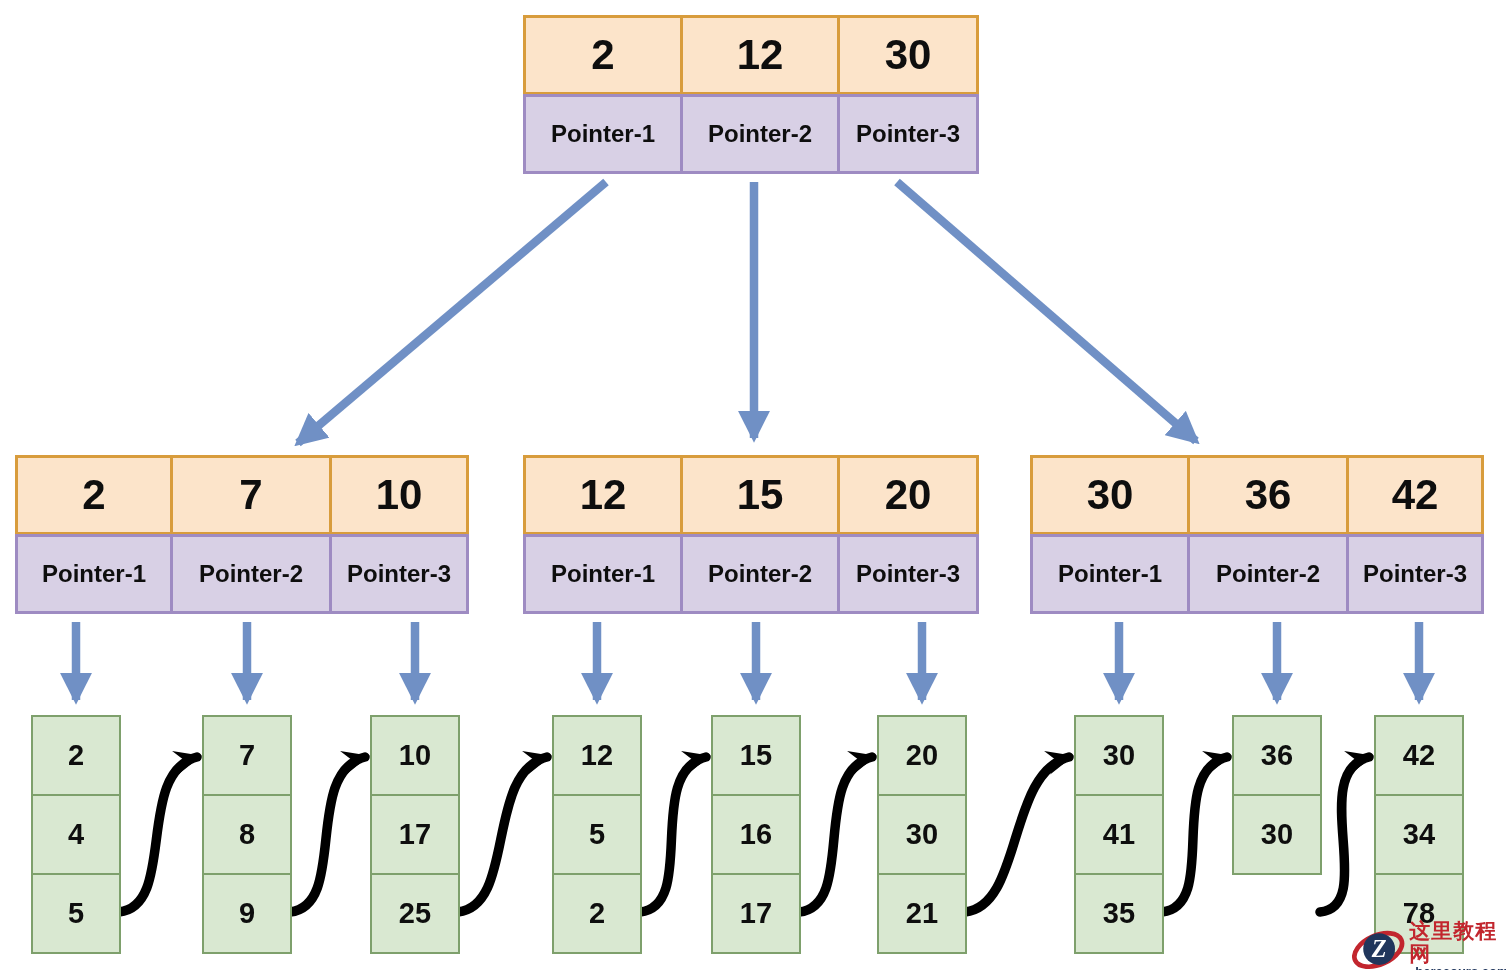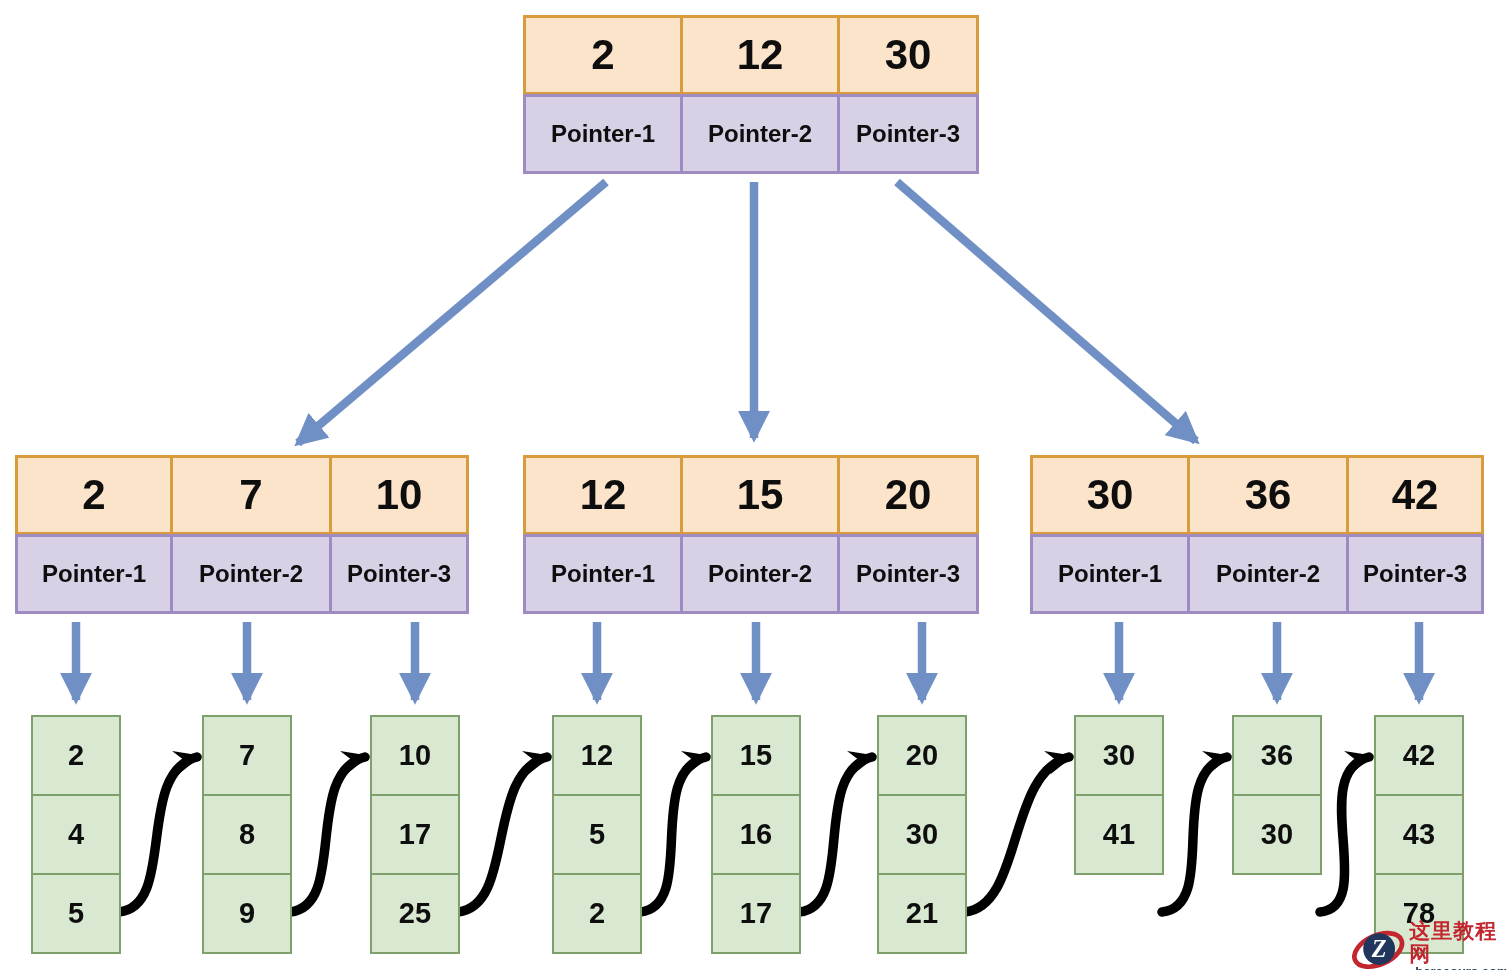--- a/index.html
+++ b/index.html
@@ -151,28 +151,29 @@
         <div class="leaf-cell">17</div>
       </div>
       <div class="leaf-col" style="left: 877px; top: 715px;">
         <div class="leaf-cell">20</div>
         <div class="leaf-cell">30</div>
         <div class="leaf-cell">21</div>
       </div>
       <div class="leaf-col" style="left: 1074px; top: 715px;">
         <div class="leaf-cell">30</div>
         <div class="leaf-cell">41</div>
+        <div class="leaf-cell">35</div>
       </div>
       <div class="leaf-col" style="left: 1232px; top: 715px;">
         <div class="leaf-cell">36</div>
         <div class="leaf-cell">30</div>
       </div>
       <div class="leaf-col" style="left: 1374px; top: 715px;">
         <div class="leaf-cell">42</div>
-        <div class="leaf-cell">43</div>
+        <div class="leaf-cell">34</div>
         <div class="leaf-cell">78</div>
       </div>
     </div>
 
   <div class="watermark">
     <svg width="58" height="51" viewBox="0 0 58 51">
       <ellipse cx="28" cy="26" rx="27" ry="15.5" fill="none" stroke="#C2262E" stroke-width="5" transform="rotate(-24 28 26)"></ellipse>
       <circle cx="29" cy="25" r="17" fill="#20365C"></circle>
       <text x="29" y="34" font-size="26" font-weight="bold" font-style="italic" fill="#ffffff" text-anchor="middle" font-family="Liberation Serif, serif">Z</text>
     </svg>

